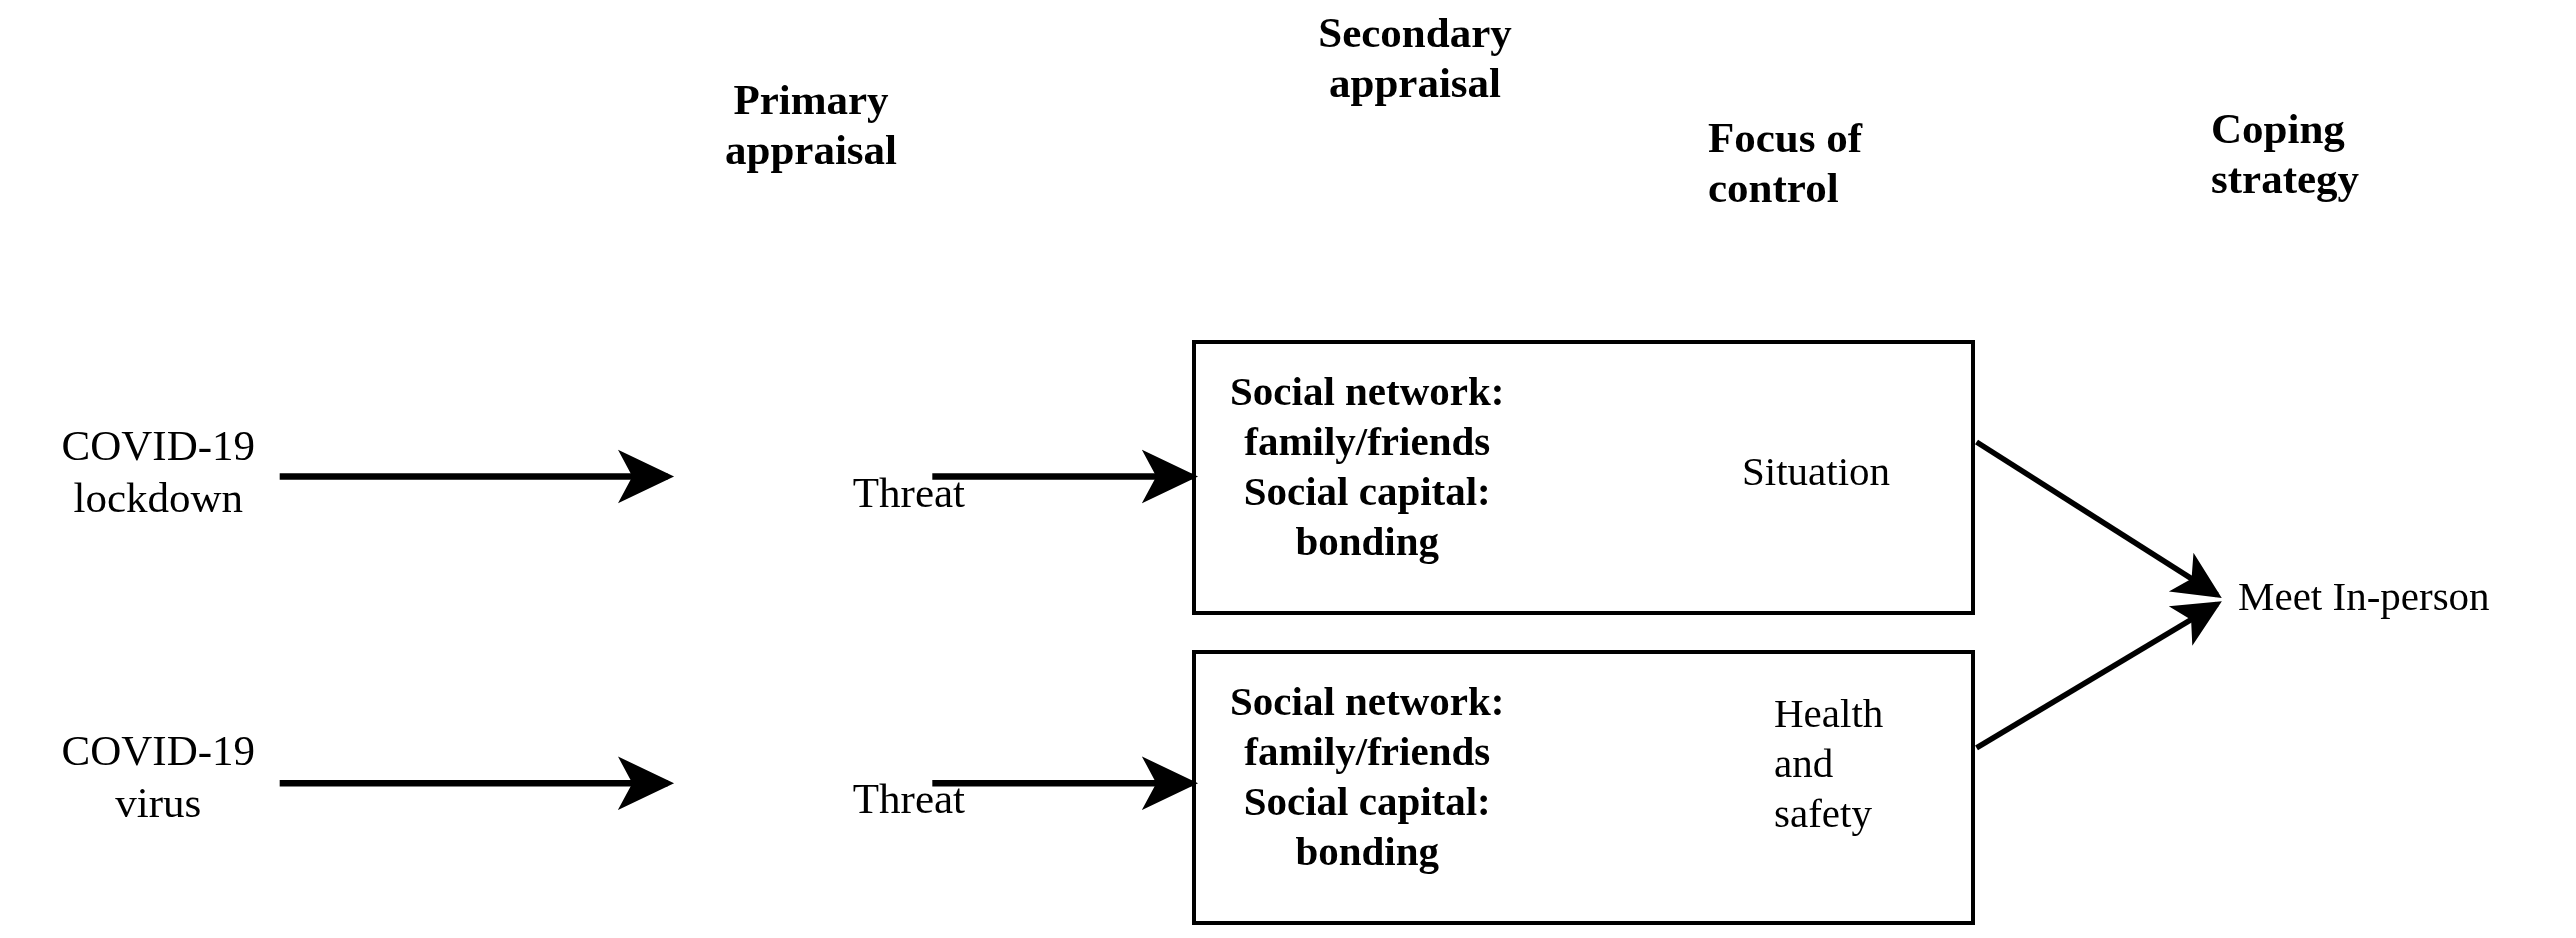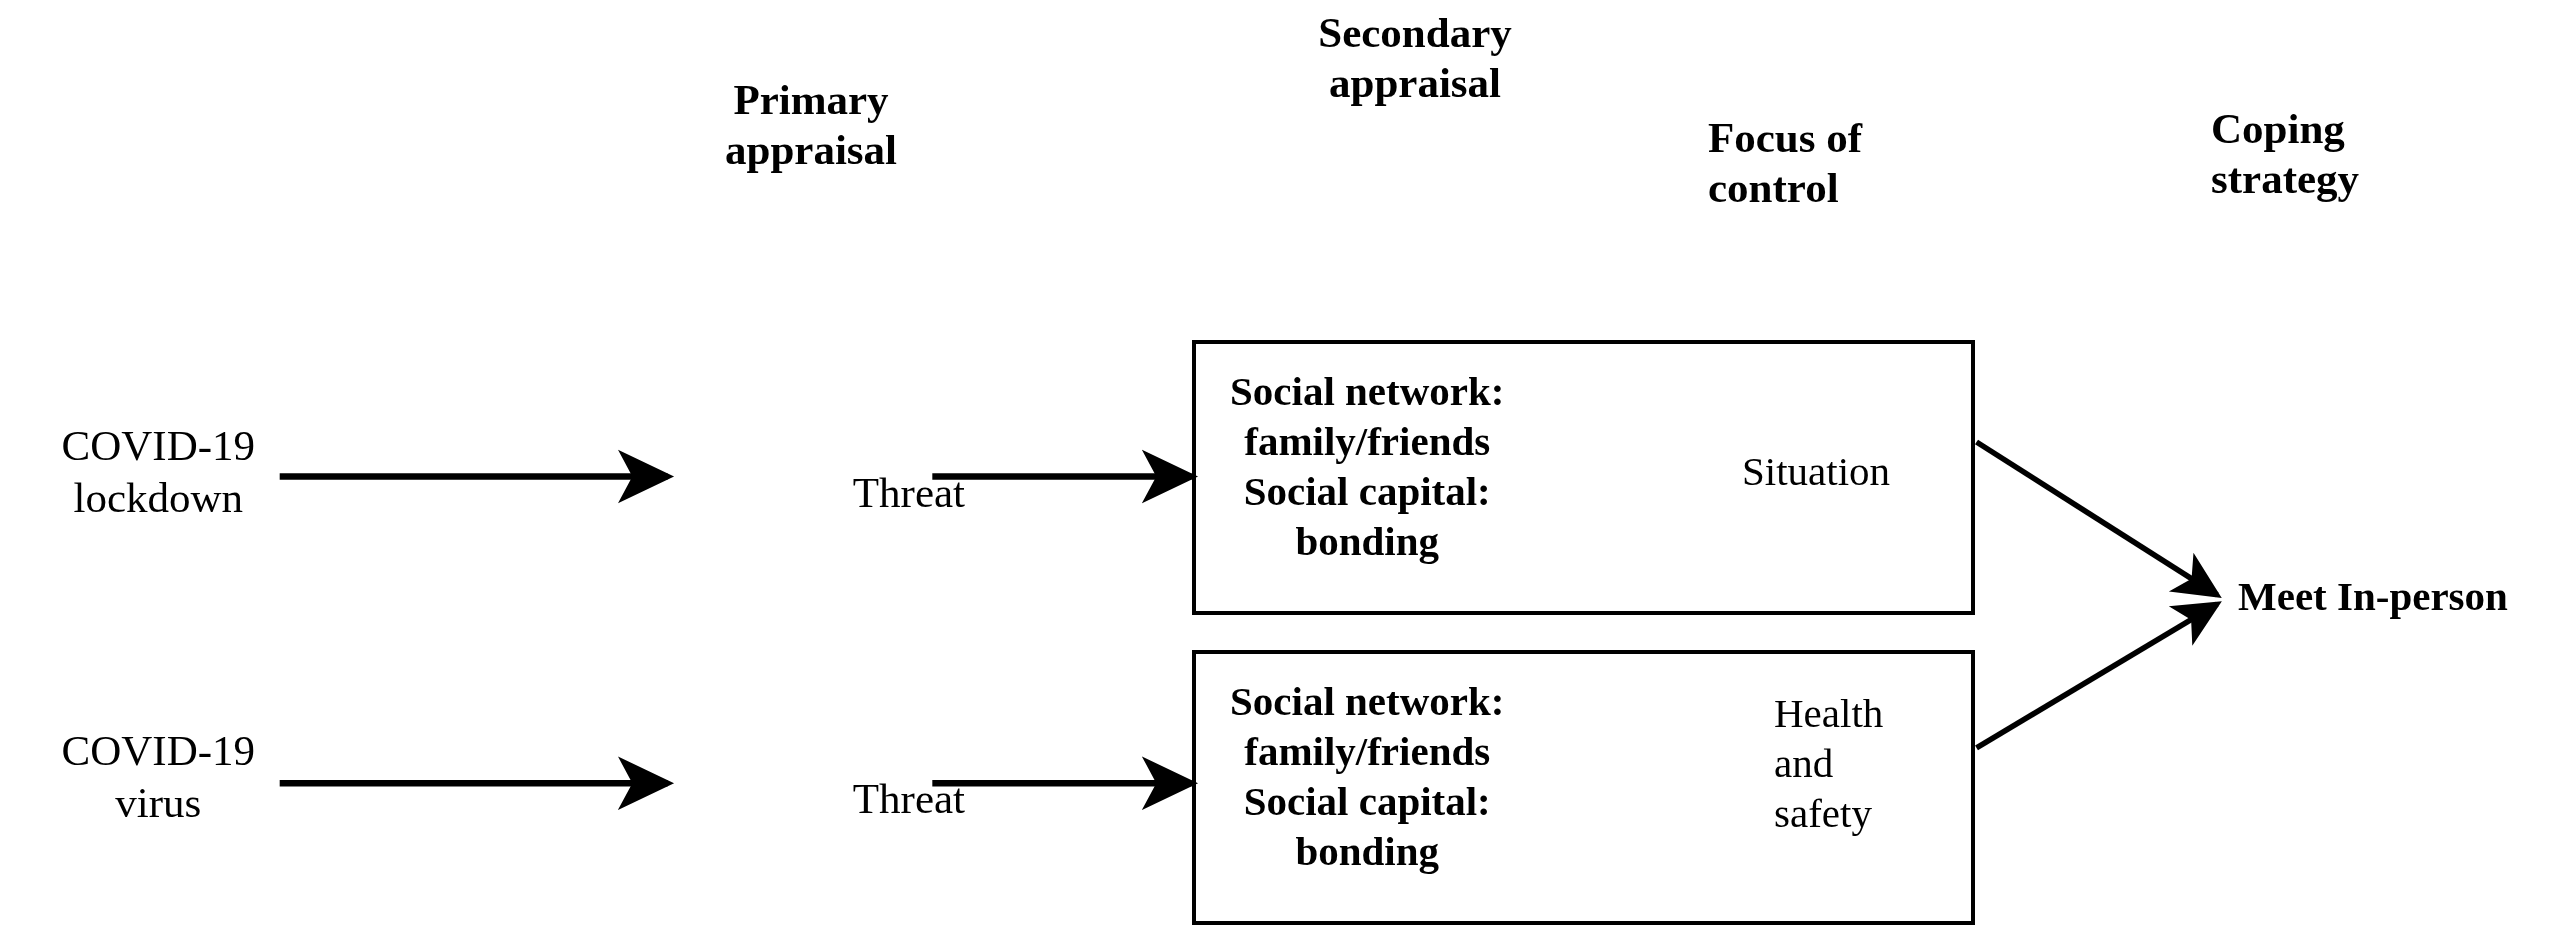--- a/index.html
+++ b/index.html
@@ -87,21 +87,21 @@
   }
   #focus-1 { left: 1742px; top: 446px; width: 280px; }
   #focus-2 { left: 1774px; top: 688px; width: 242px; }
 
   
   #coping-outcome {
     left: 2238px;
     top: 571px;
     font-size: 41px;
     line-height: 50px;
-    font-weight: bold;
+    font-weight: normal;
     white-space: nowrap;
   }
 
   
   #arrows {
     position: absolute;
     left: 0;
     top: 0;
     width: 2576px;
     height: 939px;

